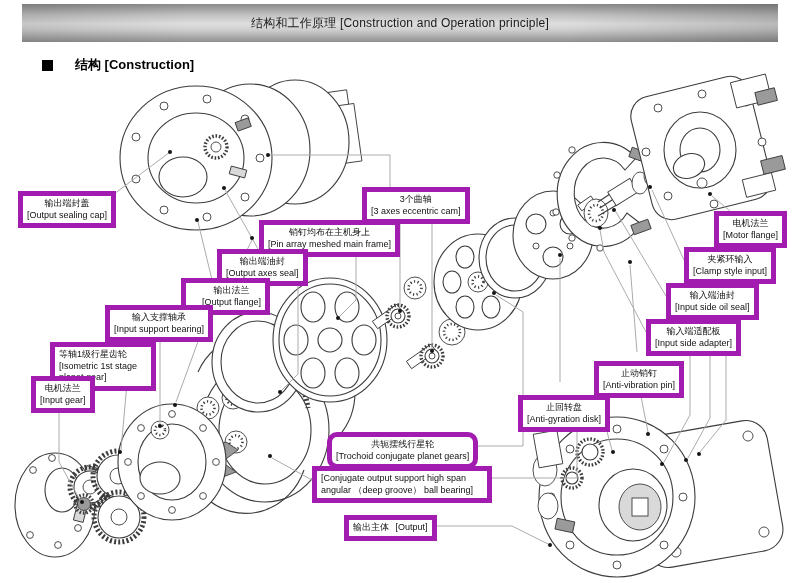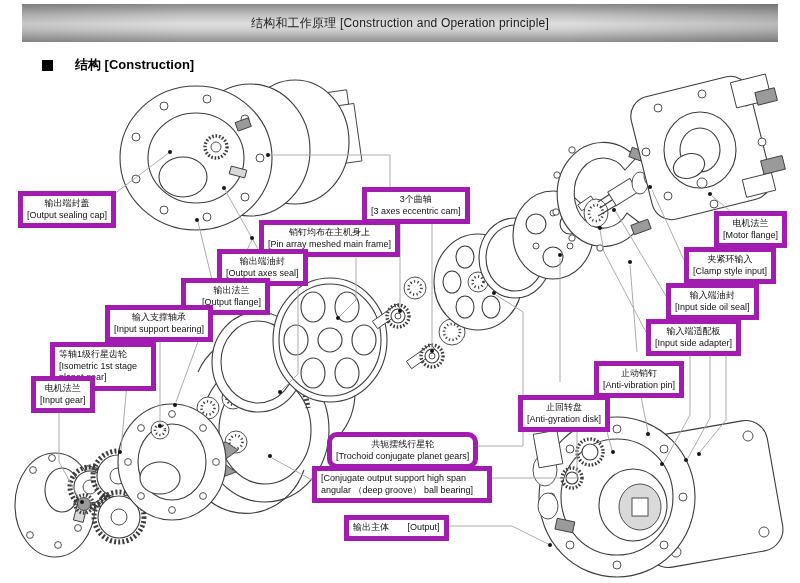--- a/index.html
+++ b/index.html
@@ -25,21 +25,21 @@
   svg.art{position:absolute;left:0;top:0;z-index:1;}
   .lbl{
     position:absolute;z-index:3;background:#ffffff;border:5px solid #a21caf;
     padding:2px 4px;font-size:9px;line-height:1.3;text-align:center;color:#111;
     white-space:nowrap;width:max-content;
   }
   .lbl .zh,.lbl .en{display:block;}
   .lbl.wrap{white-space:normal;text-align:left;}
   .lbl.inline{white-space:nowrap;}
   .lbl.inline .zh,.lbl.inline .en{display:inline;}
-  .lbl.inline .en{margin-left:16px;}
+  .lbl.inline .en{margin-left:4px;}
   
   .p{stroke:#3c3c3c;stroke-width:1.1;fill:#ffffff;}
   .pn{stroke:#3c3c3c;stroke-width:1.1;fill:none;}
   .pt{stroke:#3c3c3c;stroke-width:0.9;fill:#ffffff;}
   .teeth{stroke:#3c3c3c;stroke-width:5;fill:none;stroke-dasharray:2 2.2;}
   .teeth-s{stroke:#3c3c3c;stroke-width:3.4;fill:none;stroke-dasharray:1.6 1.8;}
   .balls{stroke:#3c3c3c;stroke-width:2.6;fill:none;stroke-dasharray:1.2 2.4;}
   .gray{fill:#9a9a9a;stroke:#3c3c3c;stroke-width:0.9;}
   .lgray{fill:#d9d9d9;stroke:#3c3c3c;stroke-width:0.9;}
   .ldr{stroke:#ababab;stroke-width:1;fill:none;}

